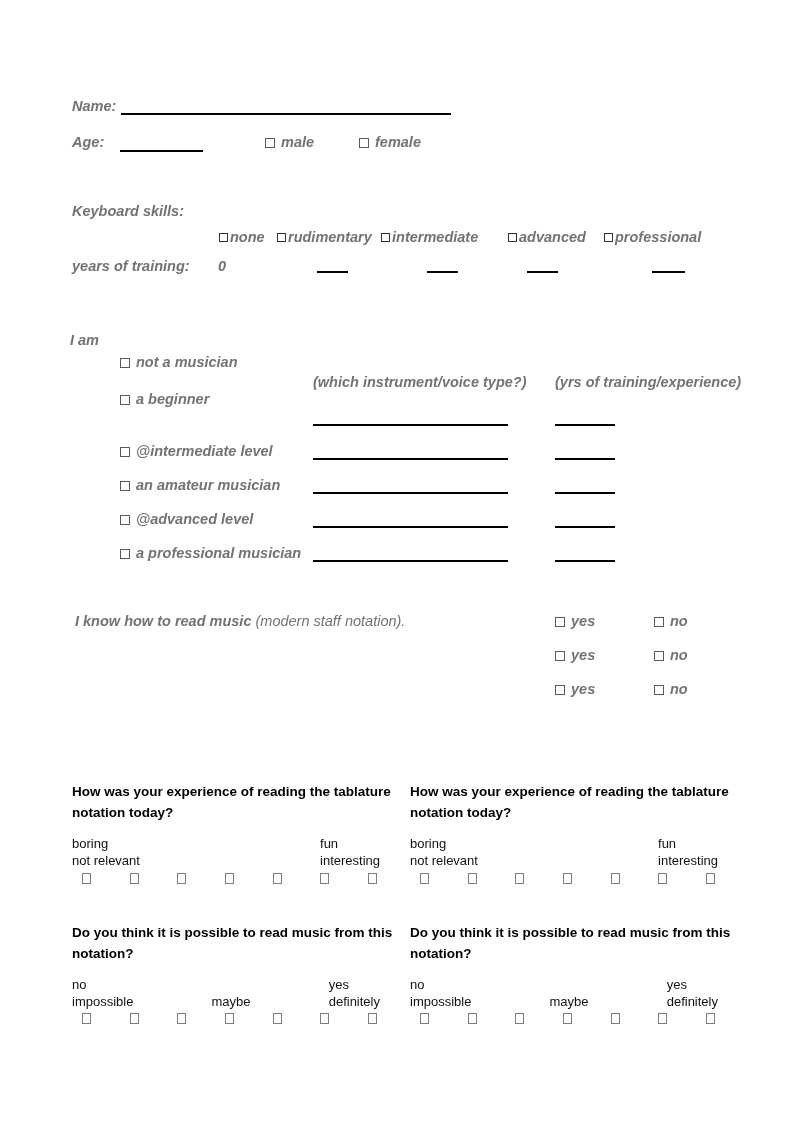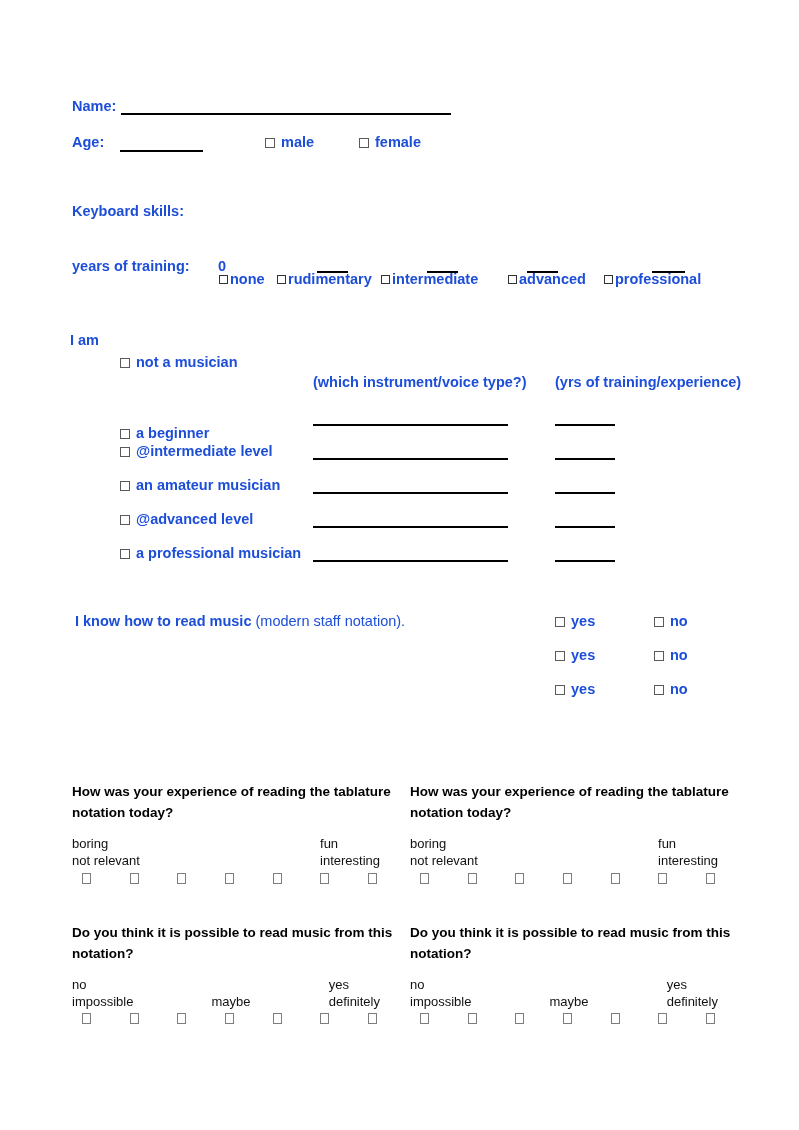--- a/index.html
+++ b/index.html
@@ -6,26 +6,26 @@
   .page {
     position:relative;
     width:799px; height:1130px;
     margin:0 auto;
     background:#ffffff;
     font-family:"Liberation Sans", sans-serif;
     color:#000;
     overflow:hidden;
   }
   .abs { position:absolute; }
-  .lbl { font-weight:700; font-size:14.5px; line-height:19px; white-space:nowrap; color:#1d4ed8; }
+  .lbl { font-weight:700; font-size:14.5px; line-height:19px; white-space:nowrap; color:#737373;font-style:italic; }
   .reg { font-weight:400; }
   .q   { font-weight:700; font-size:13.5px; line-height:20px; white-space:nowrap; color:#000; }
   .wline { border-top:2.5px solid #000; height:0; }
   .opt { display:inline-flex; align-items:center; gap:6px; }
-  .opt.tight { gap:2px;margin-top:42px; }
+  .opt.tight { gap:2px; }
   .cbx {
     display:inline-block; width:8px; height:8px;
     border:1.5px solid #5a5a5a; background:#fff; flex:0 0 auto;
   }
   .cbx.sm { width:7px; height:7px; border:1px solid #333; }
   .cbx.scale { width:7px; height:9px; border:1px solid #7d7d7d; }
   .col { position:absolute; top:0; width:308px; height:1130px; }
   .col-title { position:absolute; width:100%; text-align:center; }
   .scale-labels {
     position:absolute; left:0; width:100%;
@@ -93,21 +93,21 @@
   <span class="abs lbl" style="left:70px;top:331px">I am</span>
 
   <span class="abs opt" style="left:120px;top:353px">
     <span class="cbx"></span>
     <span class="lbl">not a musician</span>
   </span>
 
   <span class="abs lbl" style="left:313px;top:373px">(which instrument/voice type?)</span>
   <span class="abs lbl" style="left:555px;top:373px">(yrs of training/experience)</span>
 
-  <span class="abs opt" style="left:120px;top:424px">
+  <span class="abs opt" style="left:120px;top:390px">
     <span class="cbx"></span>
     <span class="lbl">a beginner</span>
   </span>
   <div class="abs wline" style="left:313px;top:424px;width:195px"></div>
   <div class="abs wline" style="left:555px;top:424px;width:60px"></div>
 
   <span class="abs opt" style="left:120px;top:442px">
     <span class="cbx"></span>
     <span class="lbl">@intermediate level</span>
   </span>

